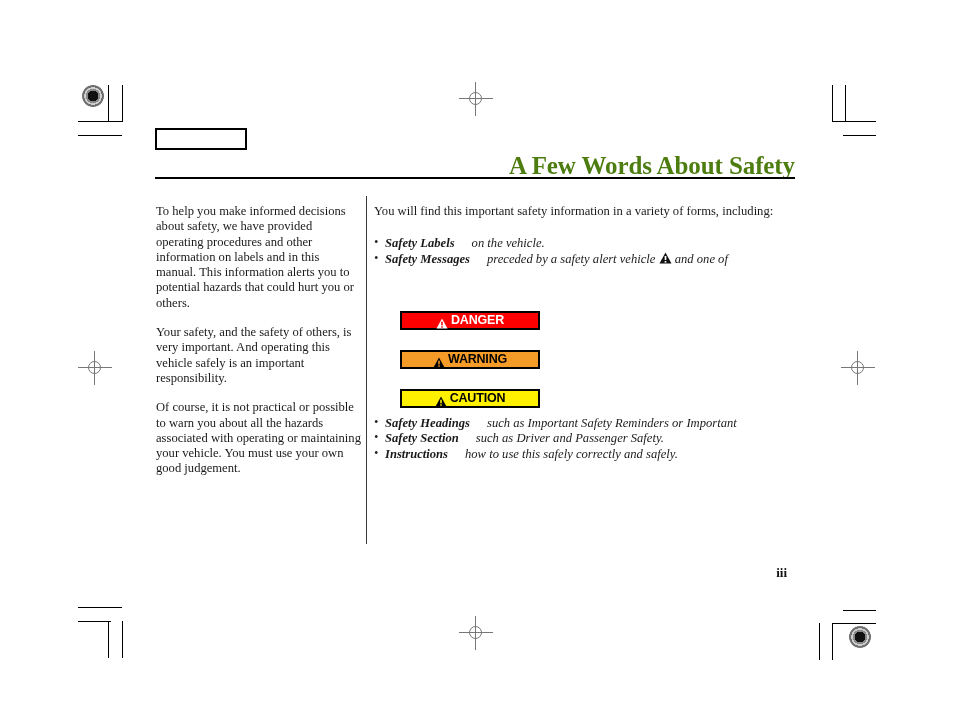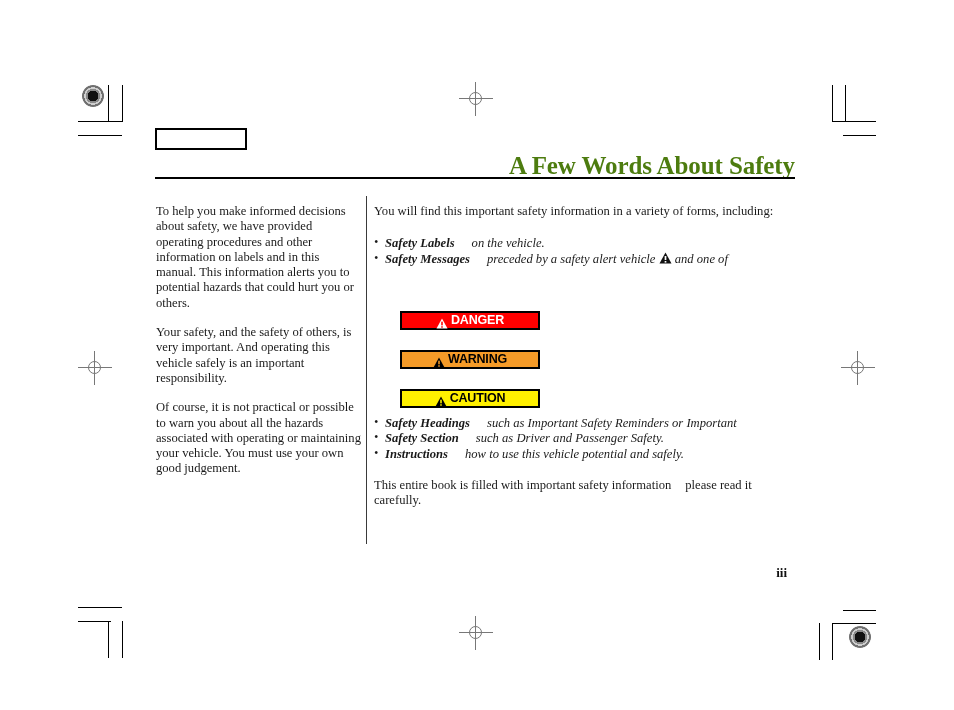--- a/index.html
+++ b/index.html
@@ -334,21 +334,18 @@
 
 <div class="col" style="left:374px; top:416px; width:415px;">
   <ul class="bullet-list">
     <li>
       <b class="term">Safety Headings</b><span class="gap"></span><span>such as Important Safety Reminders or Important</span>
     </li>
     <li>
       <b class="term">Safety Section</b><span class="gap"></span><span>such as Driver and Passenger Safety.</span>
     </li>
     <li>
-      <b class="term">Instructions</b><span class="gap"></span><span>how to use this vehicle potential and safely.</span>
+      <b class="term">Instructions</b><span class="gap"></span><span>how to use this safely correctly and safely.</span>
     </li>
   </ul>
-  <p style="margin-top:16px;">
-    <span>This entire book is filled with important safety information</span><span class="gap-sm"></span><span>please read it carefully.</span>
-  </p>
 </div>
 
 <div class="folio">iii</div>
 
 </body></html>

